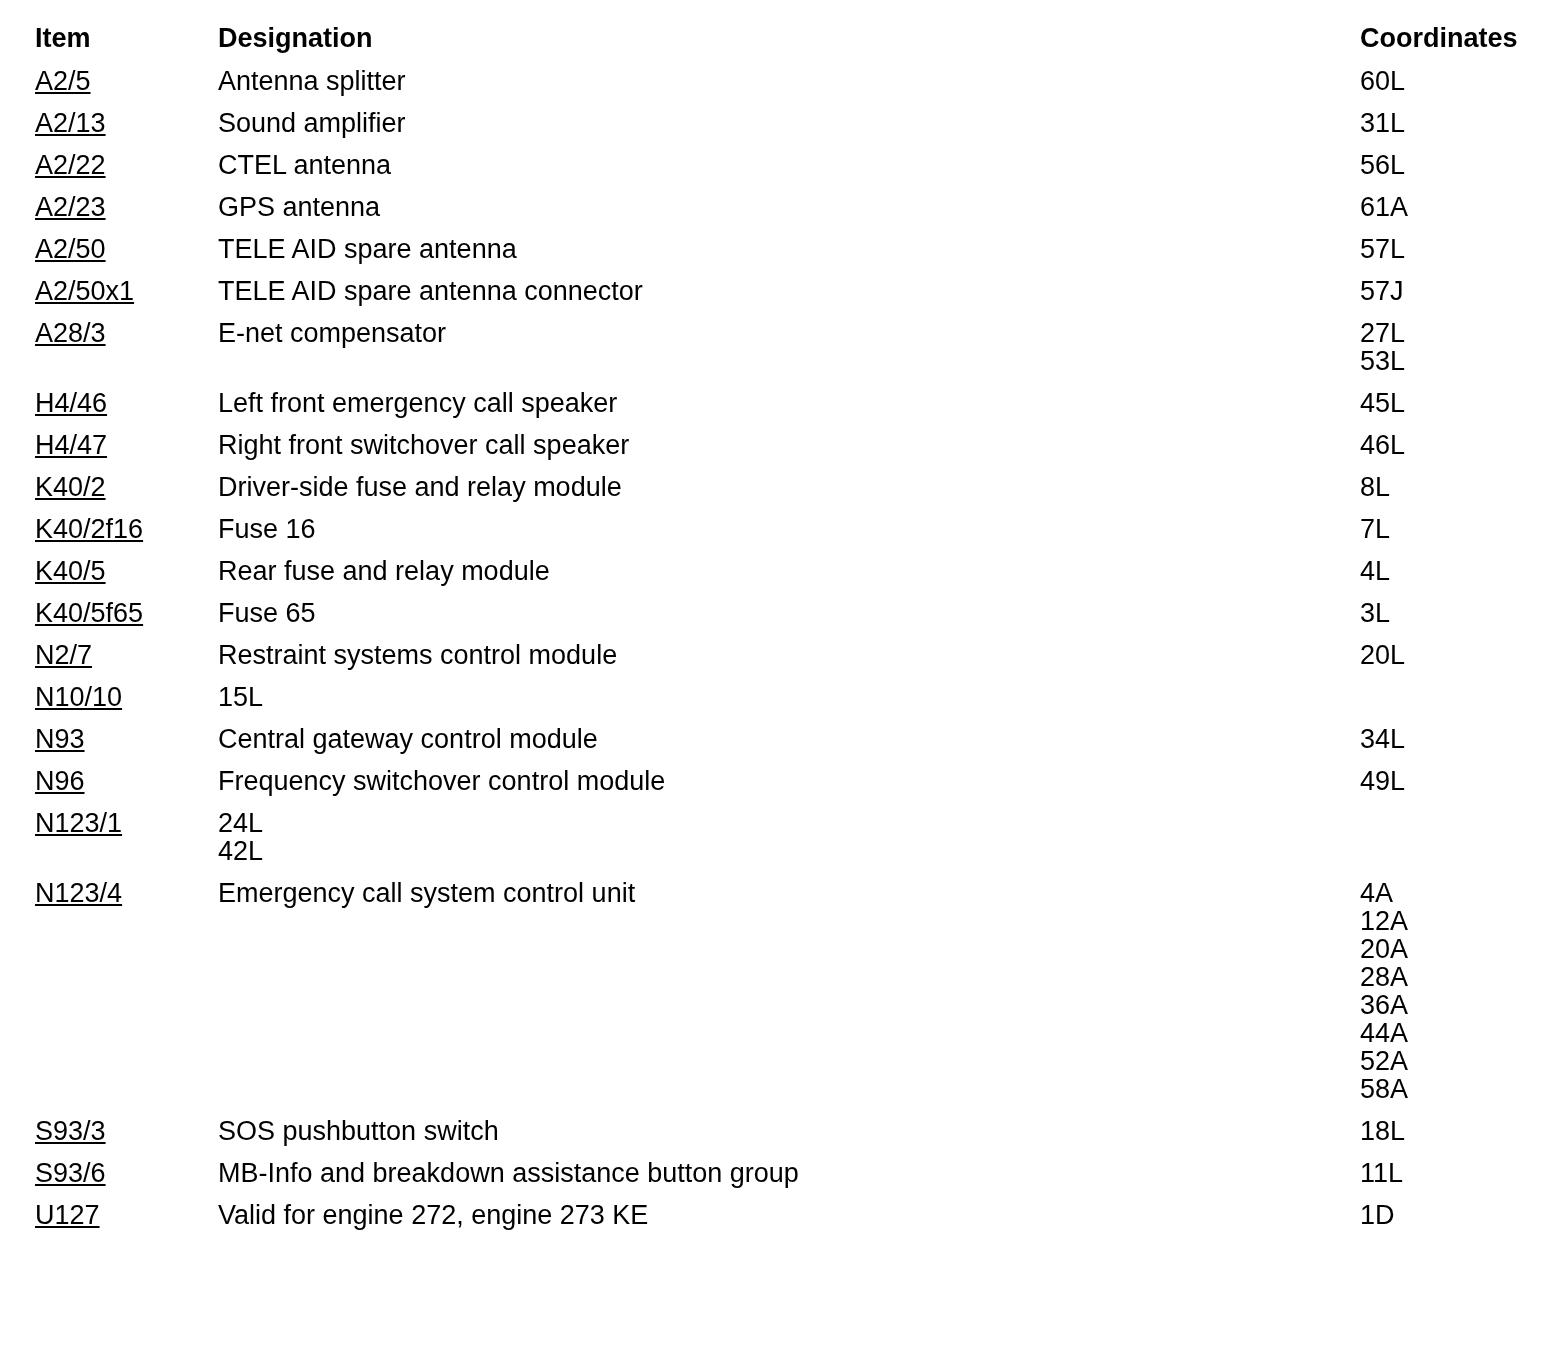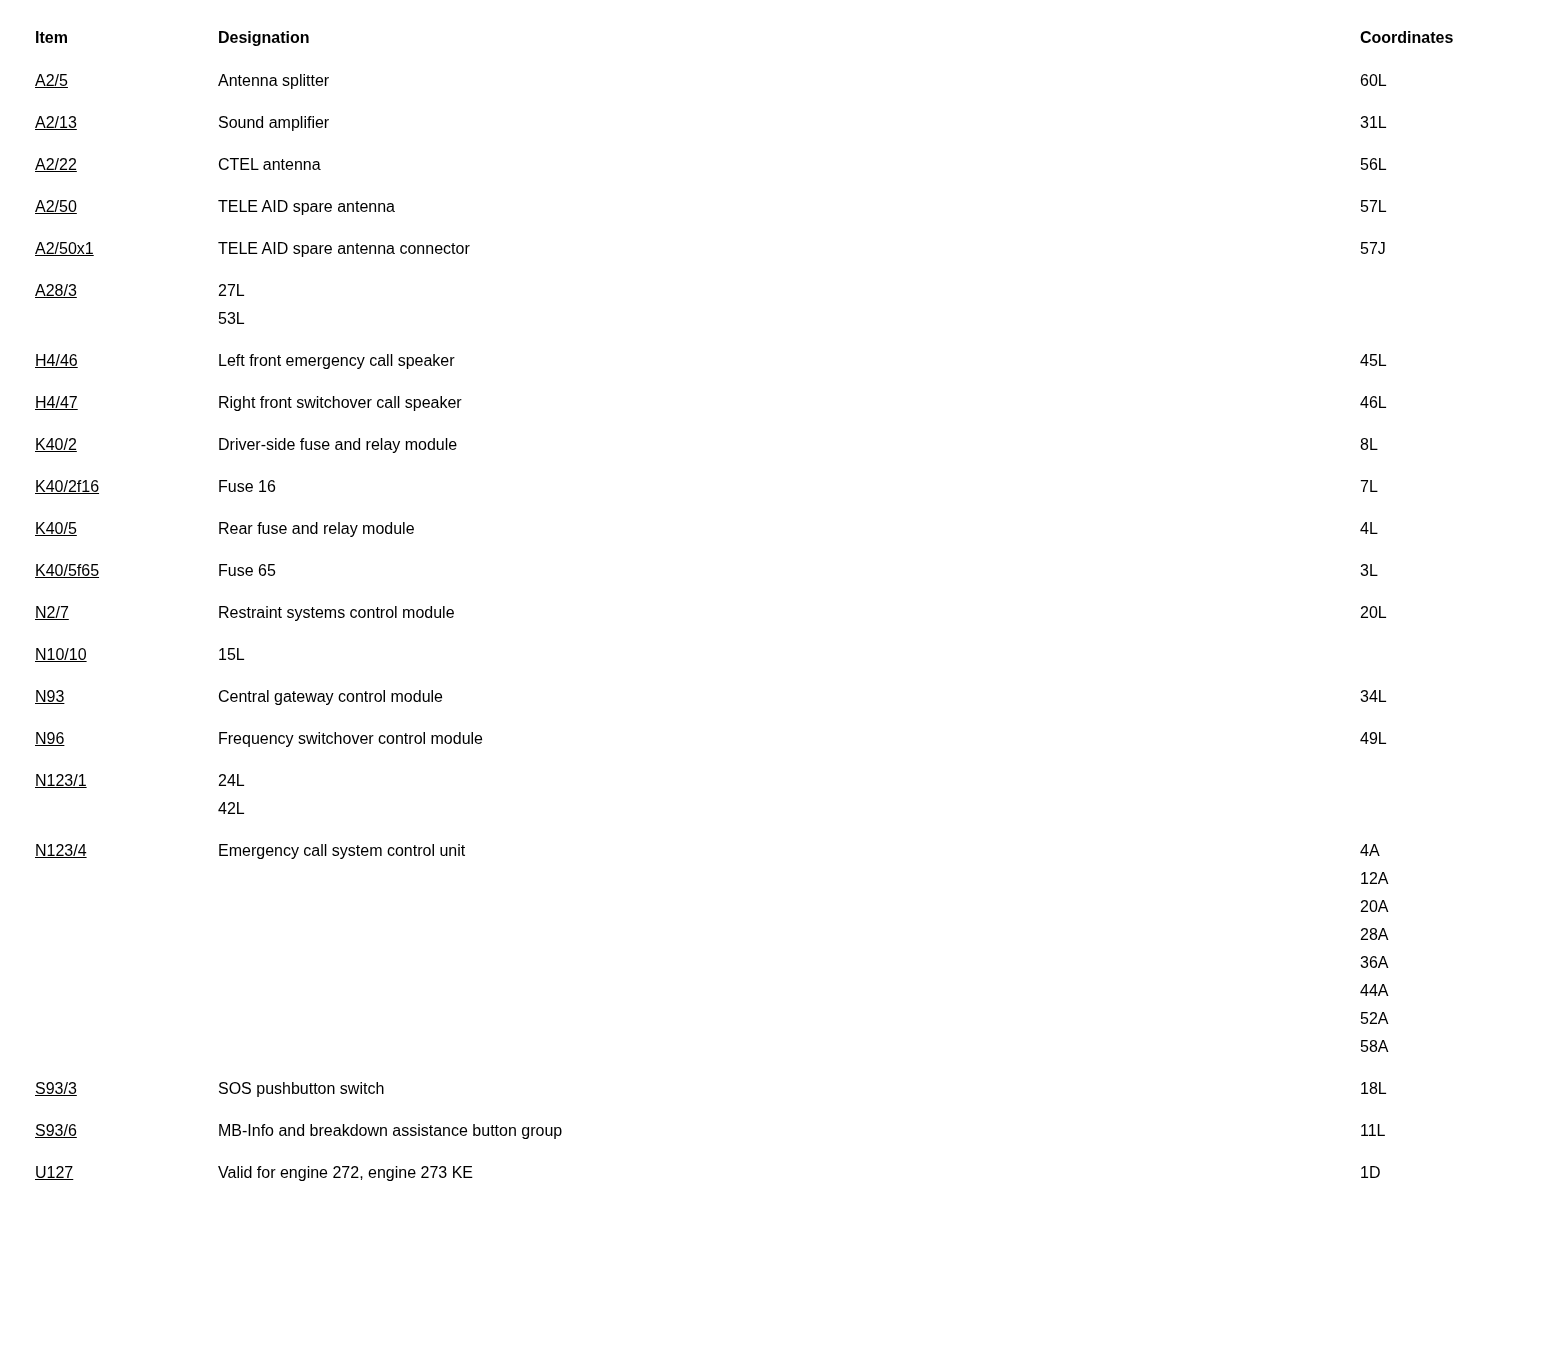--- a/index.html
+++ b/index.html
@@ -12,21 +12,21 @@
   .page {
     width: 1568px;
     min-height: 1368px;
     box-sizing: border-box;
     padding: 24px 30px 20px 35px;
     background: #ffffff;
   }
   .row {
     display: grid;
     grid-template-columns: 183px 1142px 1fr;
-    font-size: 16px;
+    font-size: 27px;
     line-height: 28px;
     margin-bottom: 14px;
   }
   .row.header {
     font-weight: bold;
     margin-bottom: 15px;
   }
   .item-code {
     text-decoration: underline;
     cursor: pointer;
@@ -74,20 +74,29 @@
     <div class="row">
       <div>
         <span class="item-code">A2/22</span>
       </div>
       <div class="designation">CTEL antenna</div>
       <div class="coords">
           <div>56L</div>
         </div>
     </div>
 
+    <div class="row">
+      <div>
+        <span class="item-code">A2/23</span>
+      </div>
+      <div class="designation">GPS antenna</div>
+      <div class="coords">
+          <div>61A</div>
+        </div>
+    </div>
 
     <div class="row">
       <div>
         <span class="item-code">A2/50</span>
       </div>
       <div class="designation">TELE AID spare antenna</div>
       <div class="coords">
           <div>57L</div>
         </div>
     </div>
@@ -99,20 +108,21 @@
       <div class="designation">TELE AID spare antenna connector</div>
       <div class="coords">
           <div>57J</div>
         </div>
     </div>
 
     <div class="row">
       <div>
         <span class="item-code">A28/3</span>
       </div>
+      <div class="designation">E-net compensator</div>
       <div class="coords">
           <div>27L</div>
           <div>53L</div>
         </div>
     </div>
 
 
     <div class="row">
       <div>
         <span class="item-code">H4/46</span>

